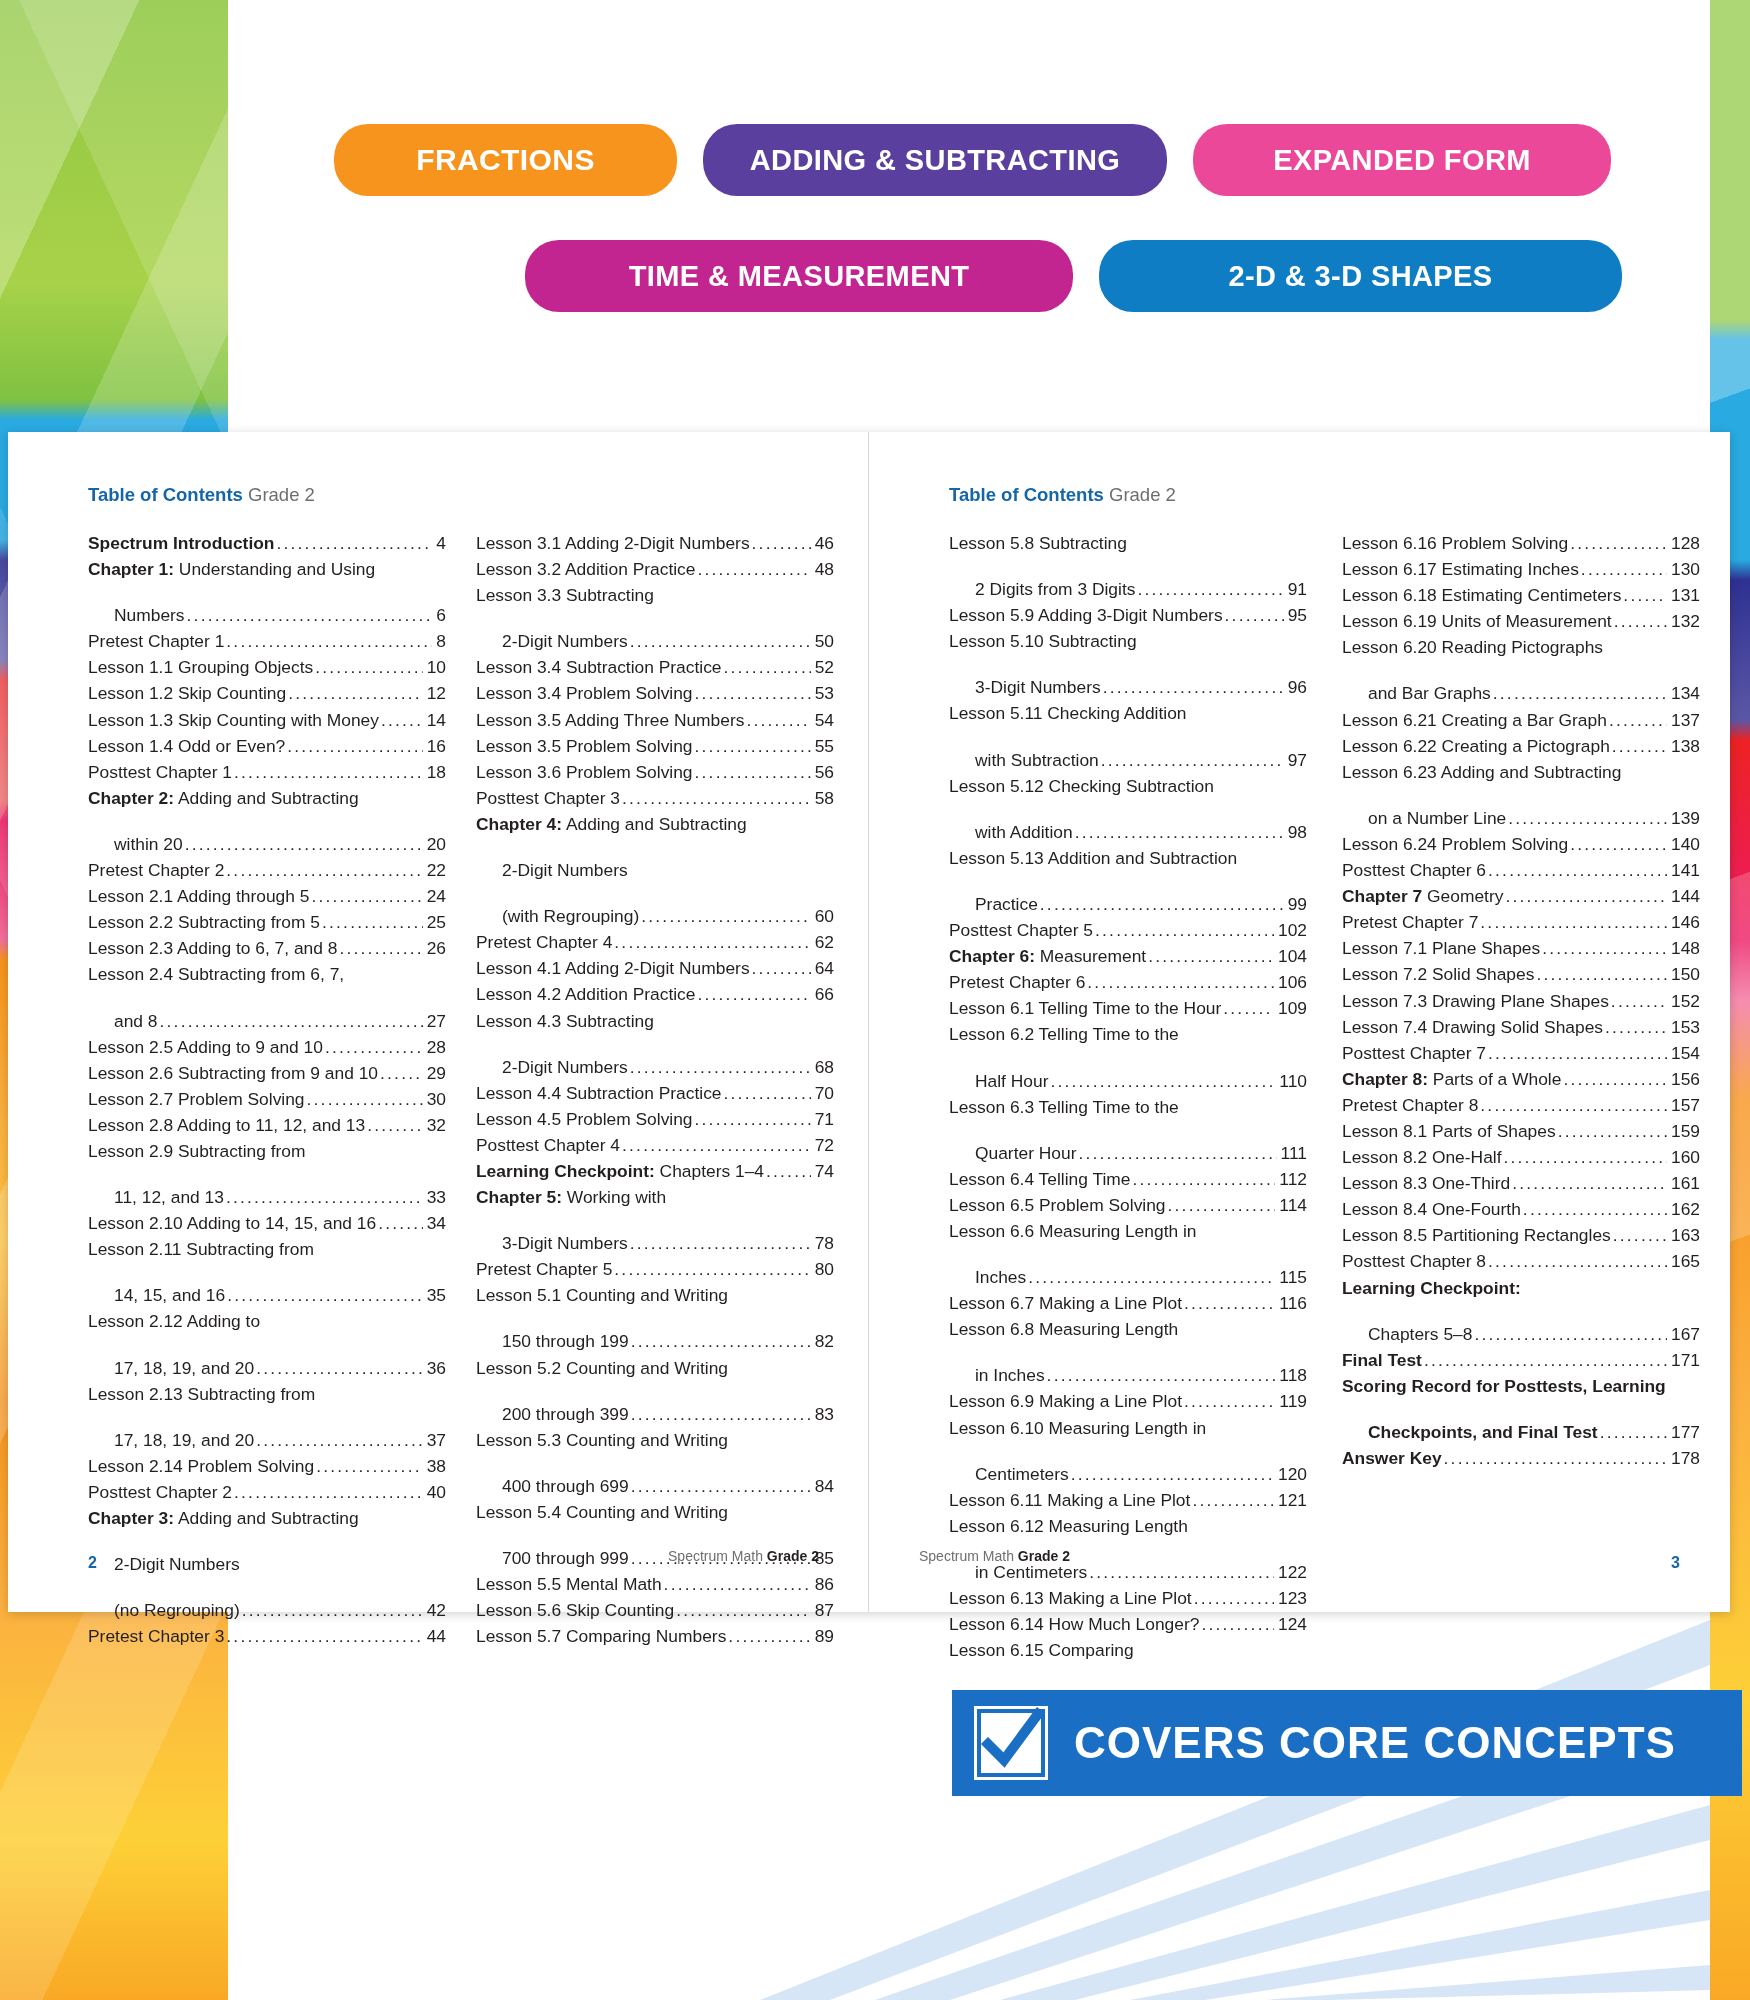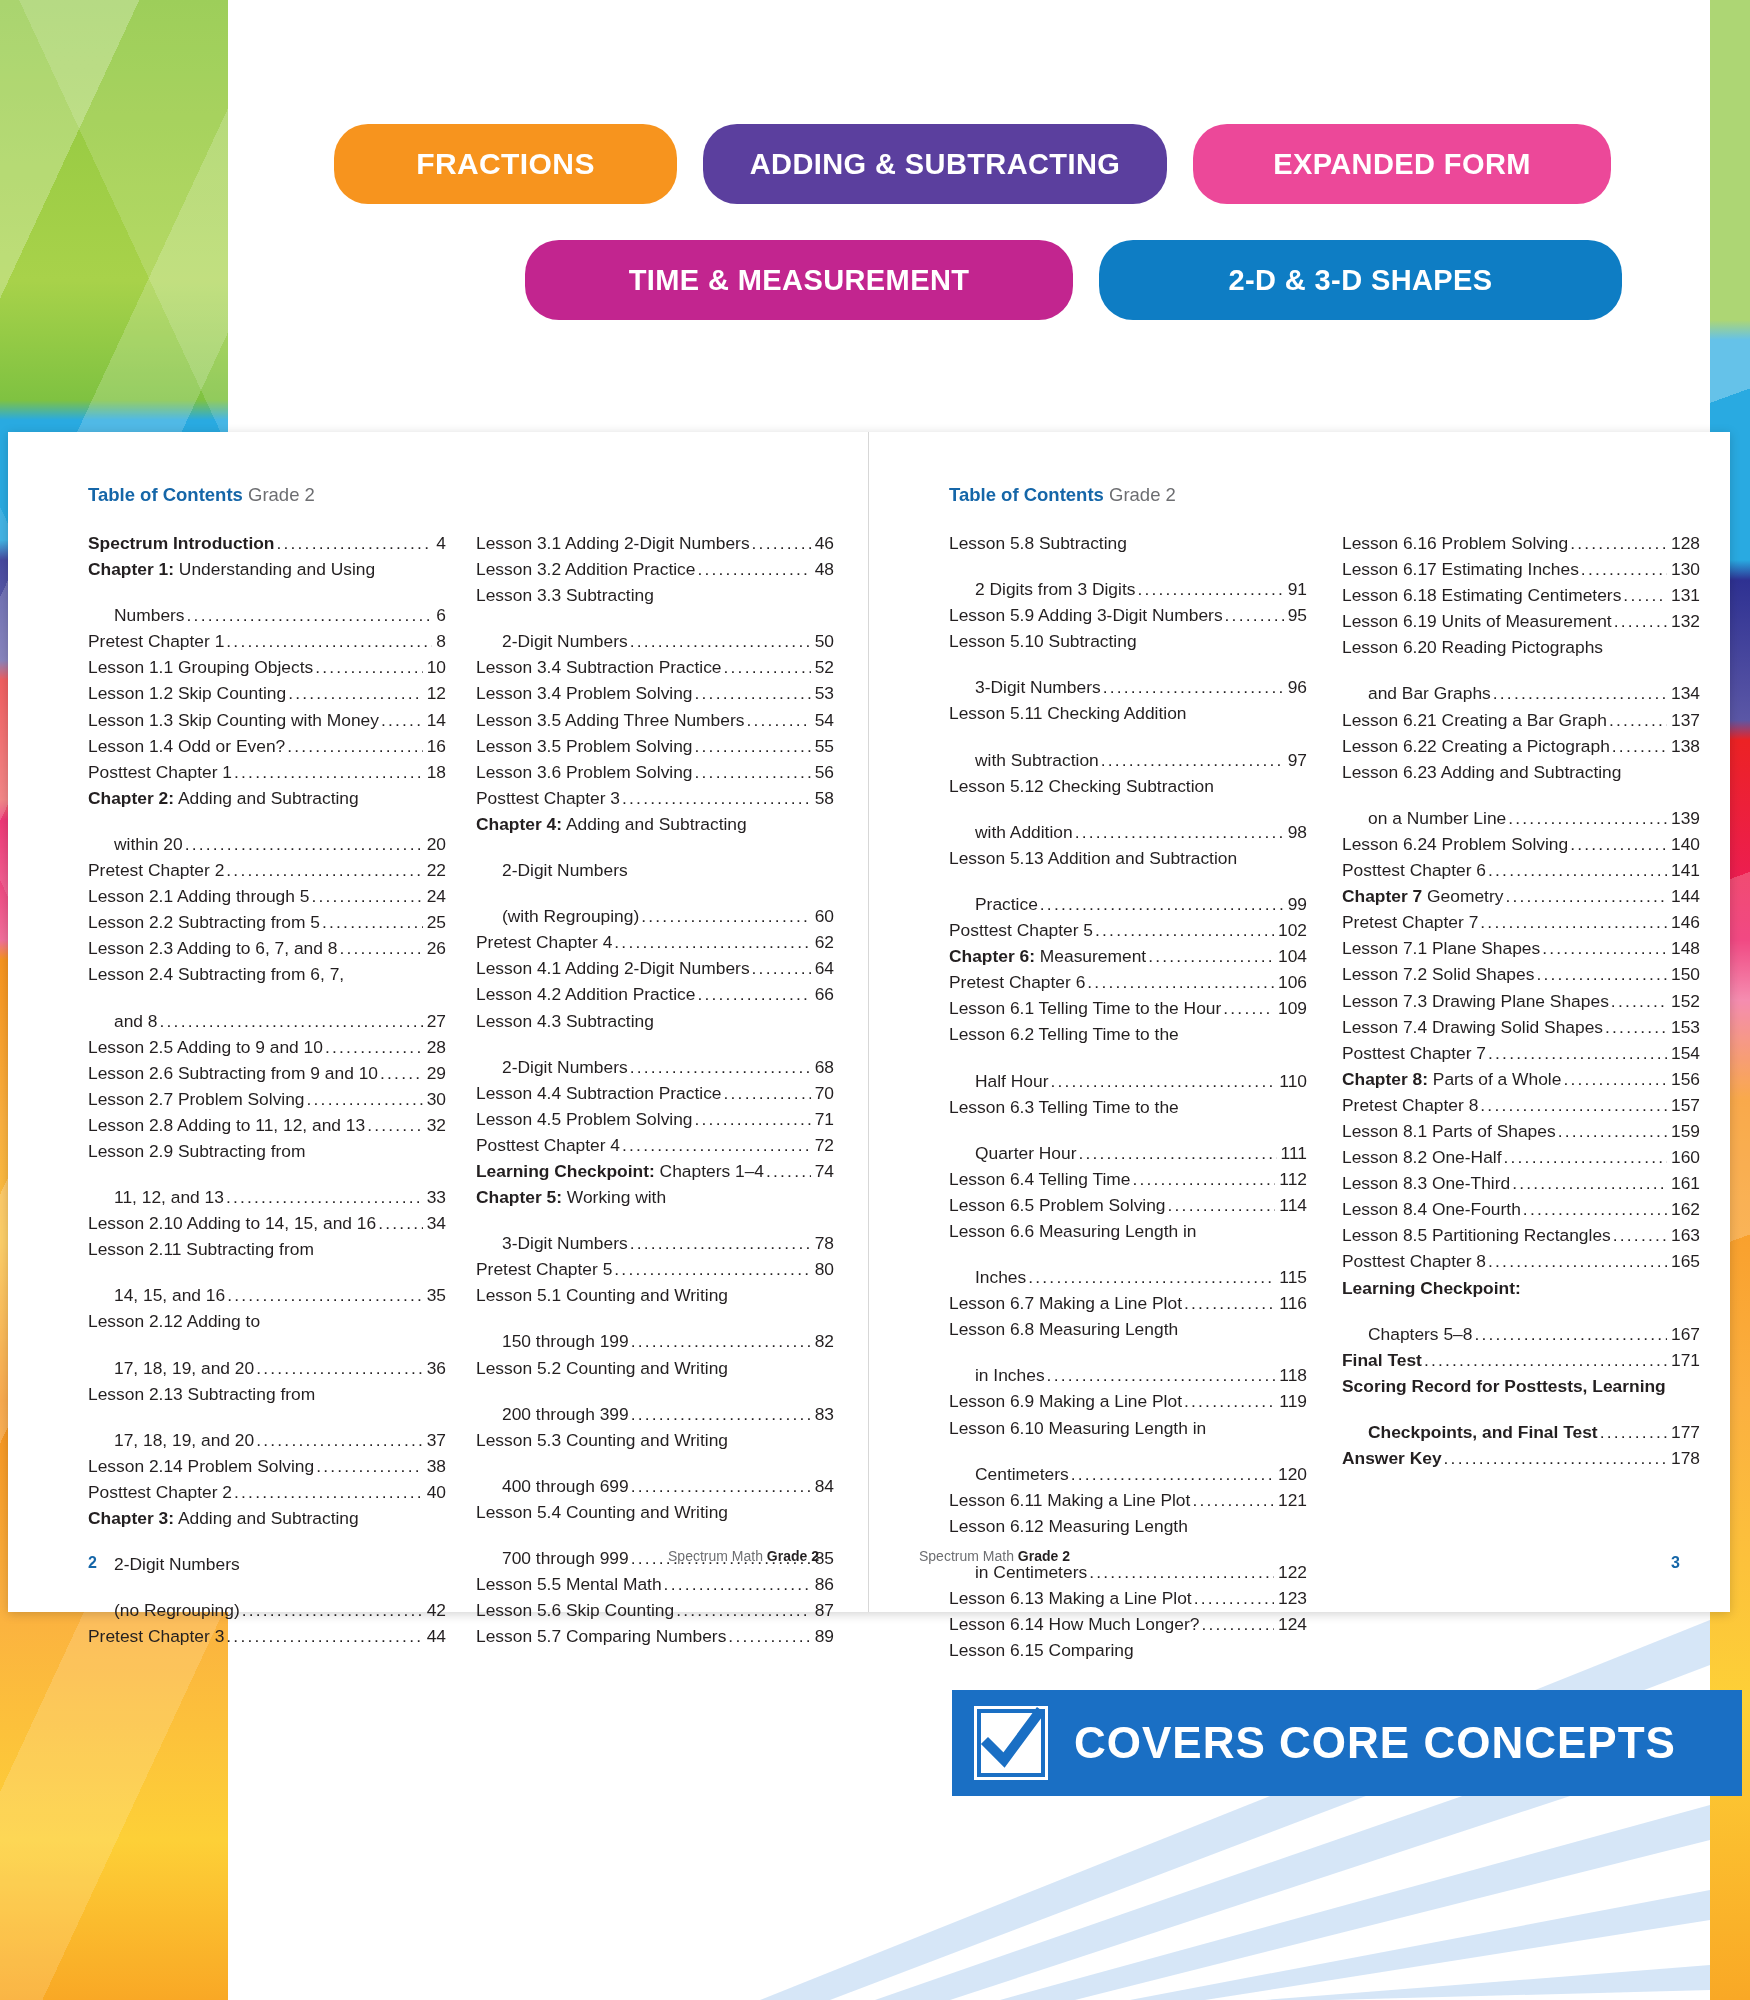--- a/index.html
+++ b/index.html
@@ -40,21 +40,21 @@
   .bg-rays{
     position:absolute;left:700px;top:1560px;width:1010px;height:440px;overflow:hidden;
   }
 
   
   .pill-row{position:absolute;display:flex;gap:26px;align-items:center;}
   .pill-row.row1{left:334px;top:124px;}
   .pill-row.row2{left:525px;top:240px;}
   .pill{
     color:#ffffff;border-radius:34px;display:flex;align-items:center;justify-content:center;
-    font-weight:bold;letter-spacing:.4px;font-size:29px;height:80px;padding:0 34px;white-space:nowrap;
+    font-weight:bold;letter-spacing:.4px;font-size:29px;height:72px;padding:0 34px;white-space:nowrap;
   }
   .pill.orange{background:#f7941e;font-size:30px;min-width:275px;}
   .pill.purple{background:#5b3f9e;min-width:396px;}
   .pill.pink{background:#ec4899;min-width:350px;}
   .pill.magenta{background:#c2258f;min-width:480px;}
   .pill.blue{background:#0e7dc4;min-width:455px;}
 
   
   .spread{
     position:absolute;left:8px;top:432px;width:1722px;height:1180px;

